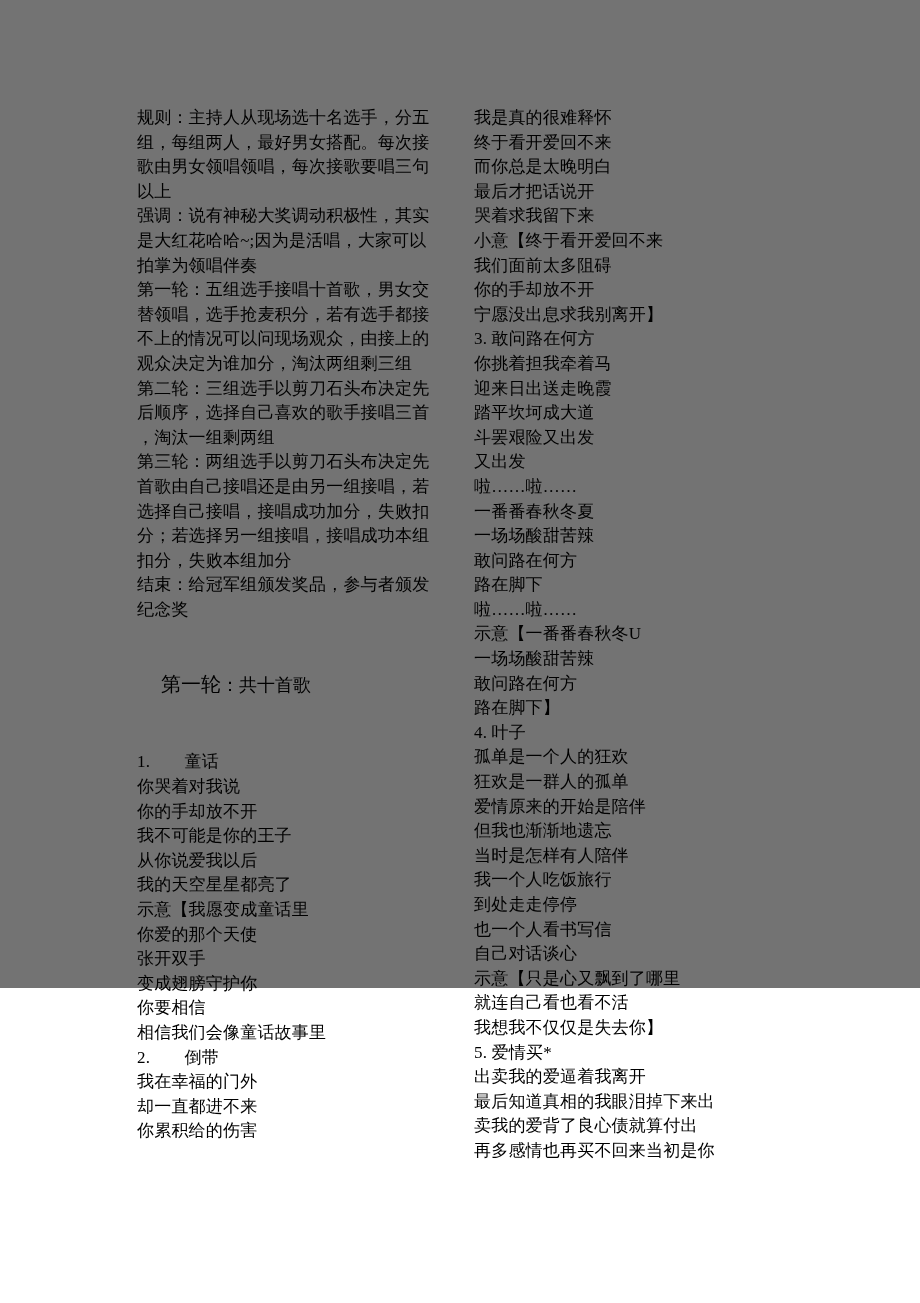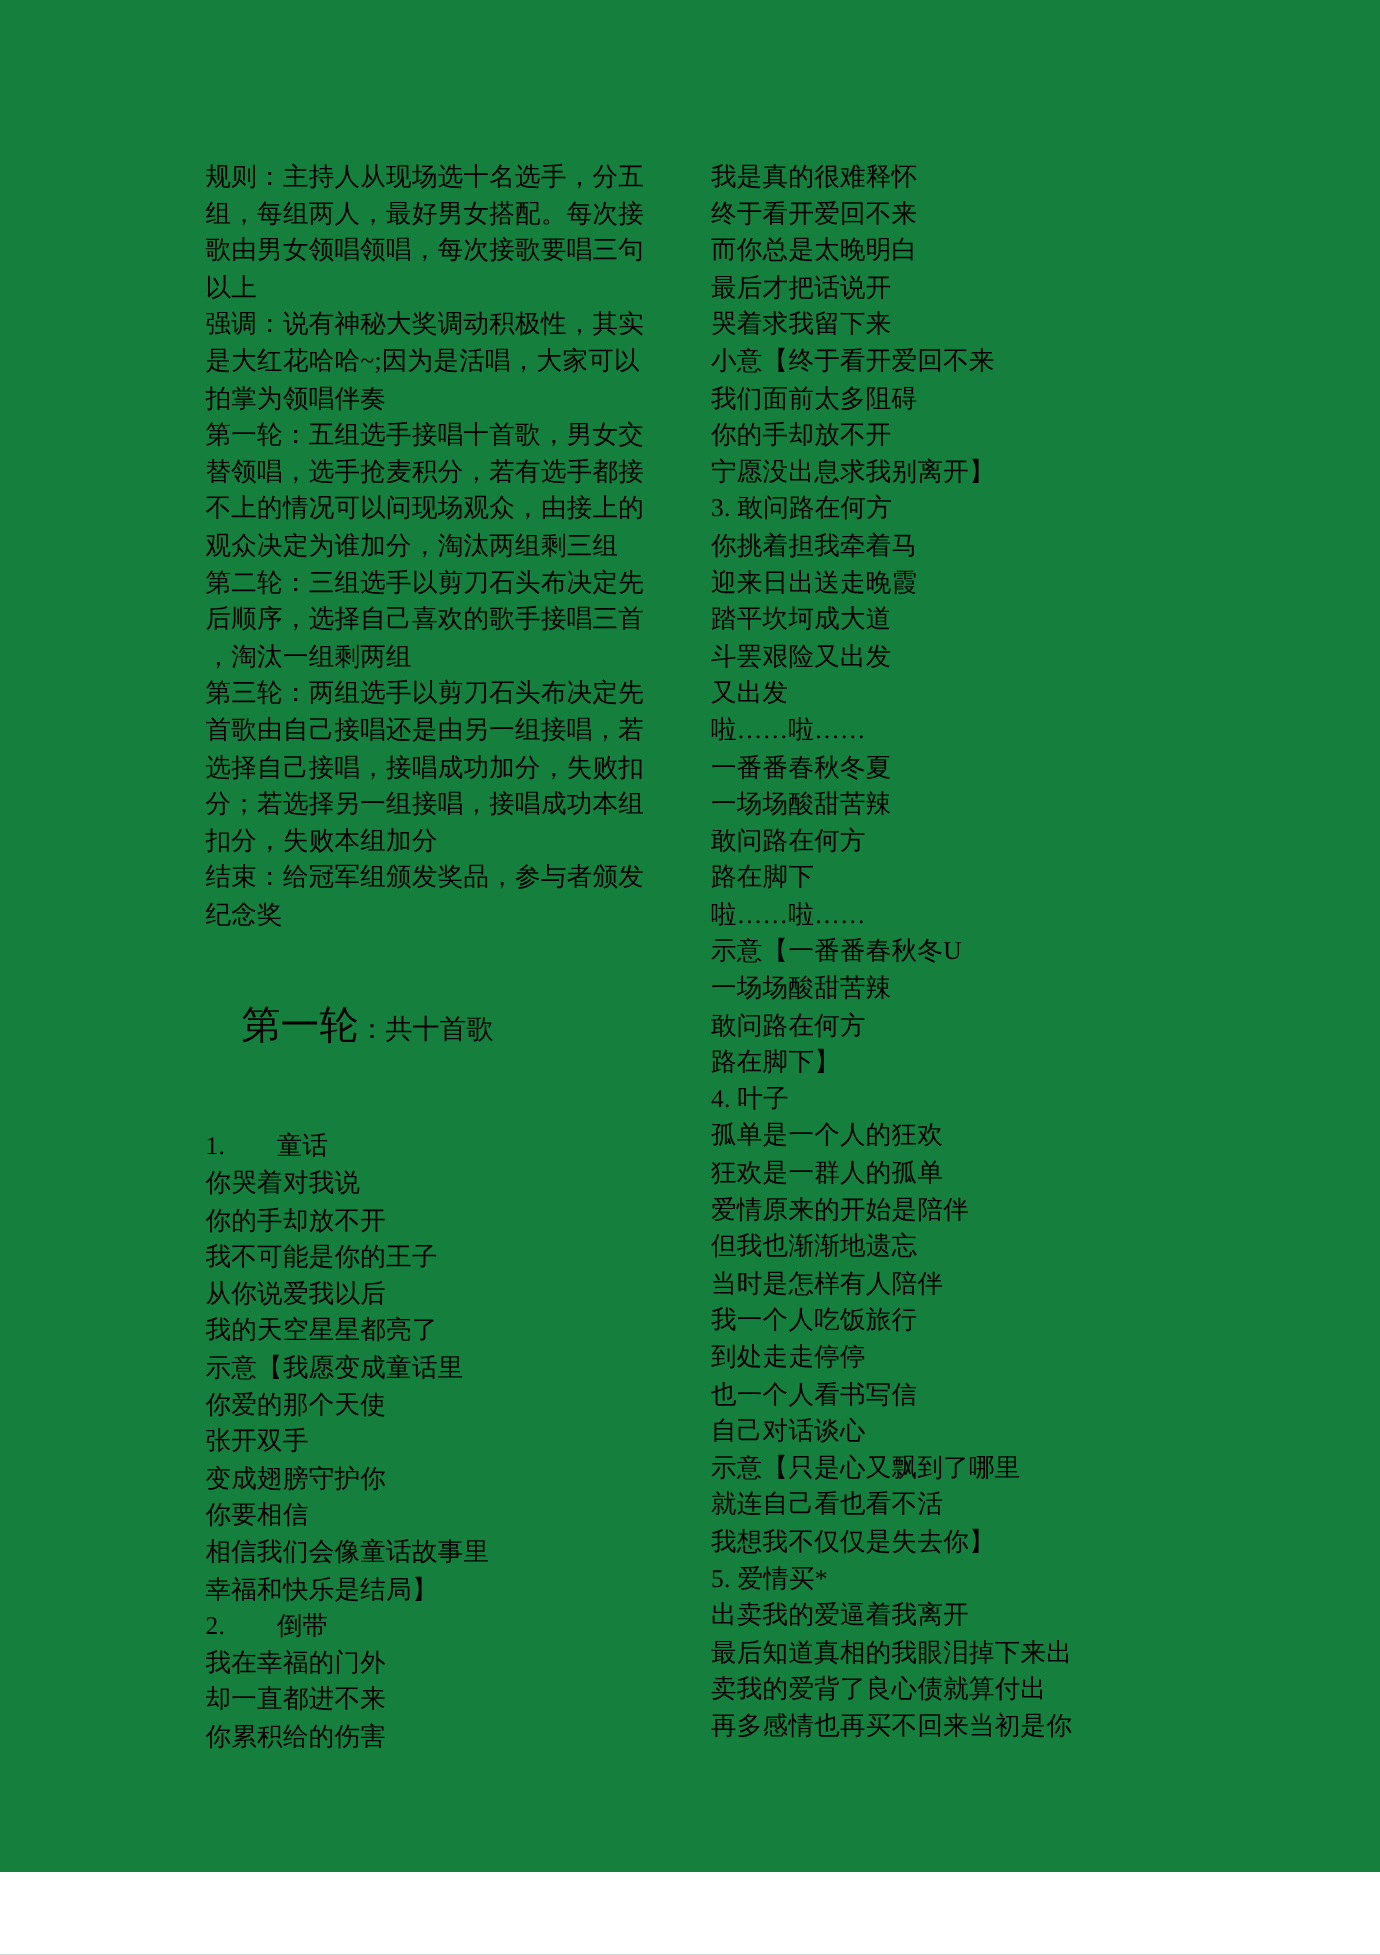--- a/index.html
+++ b/index.html
@@ -9,41 +9,41 @@
     height: 1303px;
     background: #ffffff;
     overflow: hidden;
     font-family: "Liberation Serif", "DejaVu Serif", serif;
     color: #000000;
   }
   .page {
     position: absolute;
     left: 0; top: 0;
     width: 920px;
-    height: 1248px;
-    background: #15803d;
+    height: 988px;
+    background: #737373;
   }
   .col {
     position: absolute;
     top: 106px;
   }
   .col-left  { left: 137px; width: 330px; }
   .col-right { left: 474px; width: 345px; }
   .text-line {
     font-size: 17px;
     line-height: 24.6px;
     white-space: pre-wrap;
     letter-spacing: 0.2px;
   }
   .round-heading {
     padding: 8px 0 10px 0;
     line-height: 36px;
     white-space: pre-wrap;
   }
-  .round-heading .big   { font-size: 26px; text-align: right; }
+  .round-heading .big   { font-size: 20px; text-align: right; }
   .round-heading .small { font-size: 18px; }
 </style>
 </head>
 <body>
 
 <div class="page">
 
   <div class="col col-left">
     <div>
         <div class="text-line">规则：主持人从现场选十名选手，分五</div>
@@ -79,21 +79,20 @@
         <div class="text-line">你的手却放不开</div>
         <div class="text-line">我不可能是你的王子</div>
         <div class="text-line">从你说爱我以后</div>
         <div class="text-line">我的天空星星都亮了</div>
         <div class="text-line">示意【我愿变成童话里</div>
         <div class="text-line">你爱的那个天使</div>
         <div class="text-line">张开双手</div>
         <div class="text-line">变成翅膀守护你</div>
         <div class="text-line">你要相信</div>
         <div class="text-line">相信我们会像童话故事里</div>
-        <div class="text-line">幸福和快乐是结局】</div>
         <div class="text-line">2.　　倒带</div>
         <div class="text-line">我在幸福的门外</div>
         <div class="text-line">却一直都进不来</div>
         <div class="text-line">你累积给的伤害</div>
       </div>
   </div>
 
   <div class="col col-right">
     <div>
         <div class="text-line">我是真的很难释怀</div>

